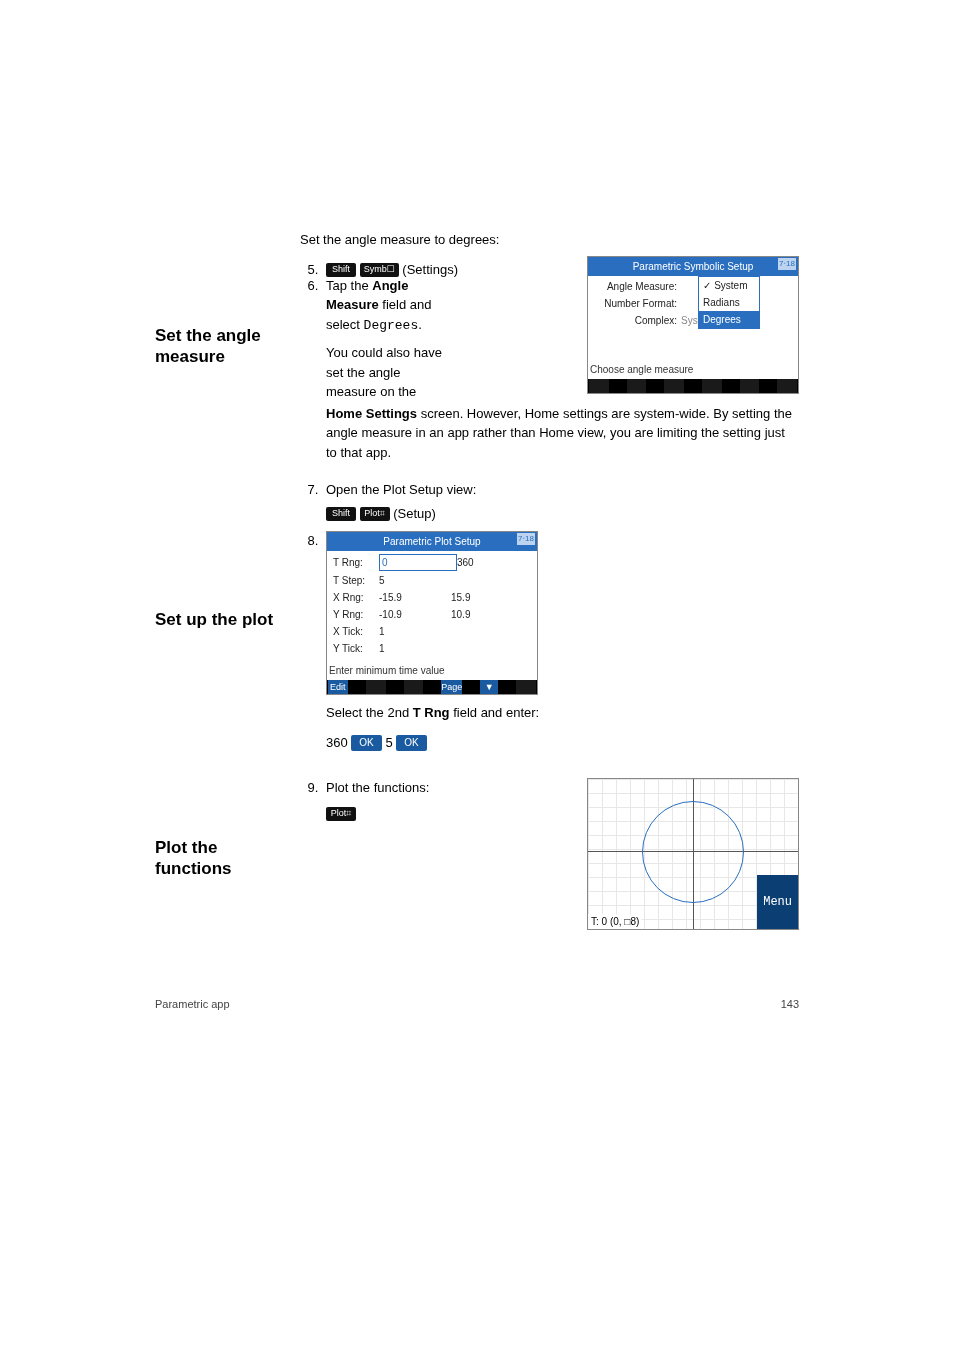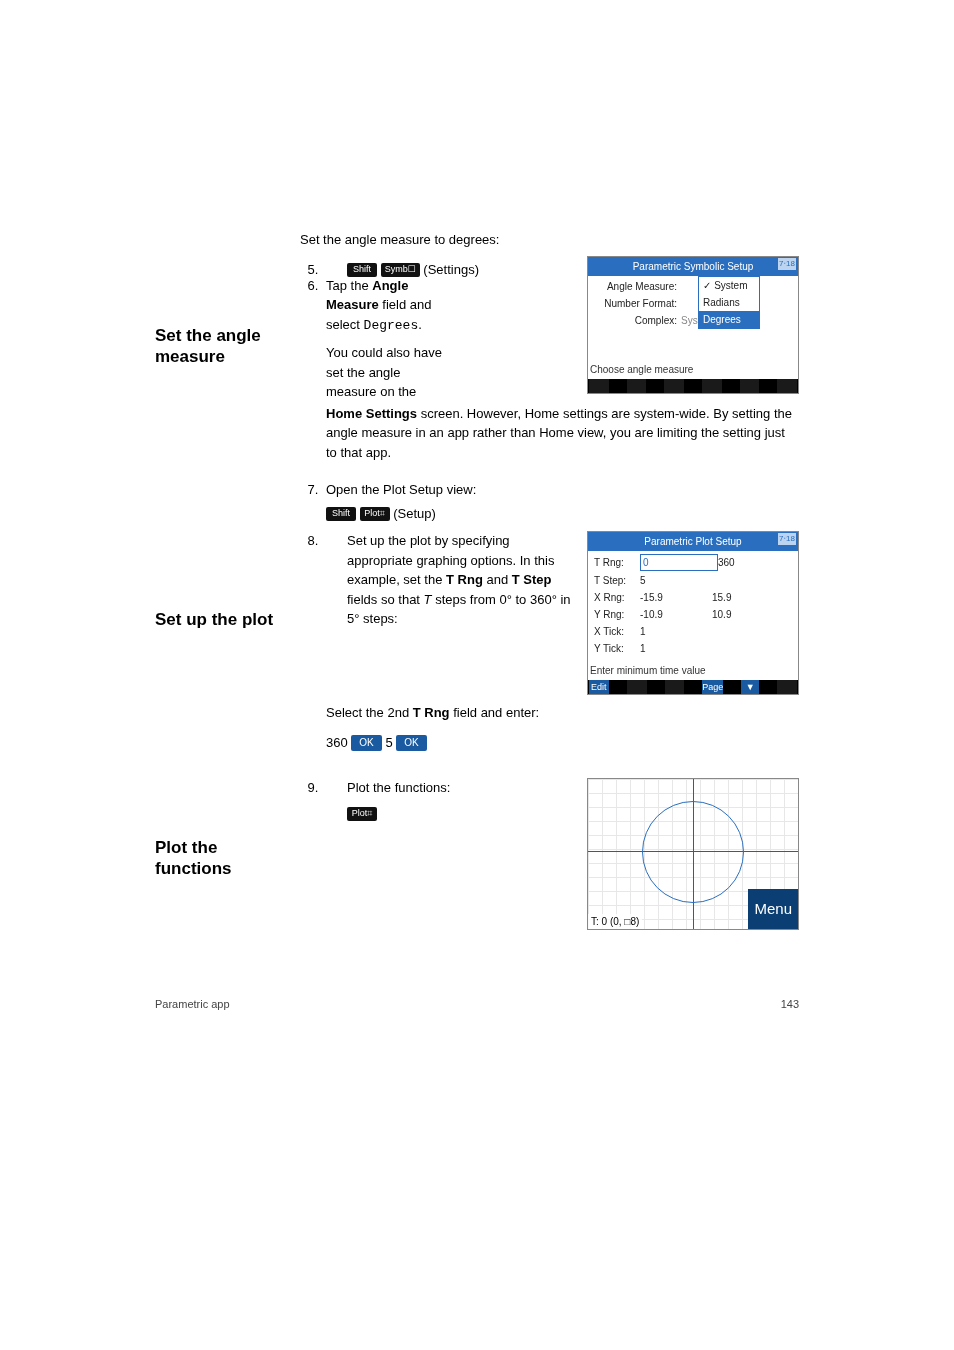--- a/index.html
+++ b/index.html
@@ -175,22 +175,23 @@
     bottom: 0; left: 0; right: 0;
     display: flex;
     justify-content: space-between;
     align-items: flex-end;
     font-size: 10px;
     padding: 0;
   }
   .menu-btn {
     background: #0b3e73;
     color: #fff;
-    font-size: 15px;
-    padding: 9px 6px;
+    font-size: 12px;
+    padding: 18px 6px;
+    font-family: Liberation Mono, monospace;
   }
 
   .plot-setup-body {
     padding: 2px;
   }
   .ps-row {
     display: flex;
     font-size: 10px;
     padding: 1px 0;
     align-items: center;
@@ -204,21 +205,20 @@
     justify-content: space-between;
     font-size: 11px;
     margin-top: 60px;
     color: #444;
   }
 
   .step-flex-right {
     display: flex;
     align-items: flex-start;
     gap: 12px;
-    margin-left: 21px;
   }
   .step-flex-right .text-part { flex: 1; min-width: 100px;}
 </style>
 </head>
 <body>
 
 <div class="page">
 
   <div class="row">
     <div class="sidecol">Set the angle measure</div>
@@ -293,23 +293,20 @@
           <div>Open the Plot Setup view:</div>
           <div style="margin-top:4px;">
             <span class="key">Shift</span>
             <span class="key">Plot⌗</span>
             <span>(Setup)</span>
           </div>
         </li>
 
         <li>
           <div class="step-flex-right">
-            <div class="text-part" style="width:120px;">
-              <span>Set up the plot by specifying appropriate graphing options. In this example, set the </span><span class="bold">T Rng</span><span> and </span><span class="bold">T Step</span><span> fields so that </span><span class="ital">T</span><span> steps from 0° to 360° in 5° steps:</span>
-            </div>
 
             <div class="screen">
               <div class="sc-title">
                 <span>Parametric Plot Setup</span>
                 <span class="sc-clock">7⋅18</span>
               </div>
               <div class="plot-setup-body">
                 <div class="ps-row hl">
                     <span class="pl">T Rng:</span>
                     <span class="v1">0</span>

